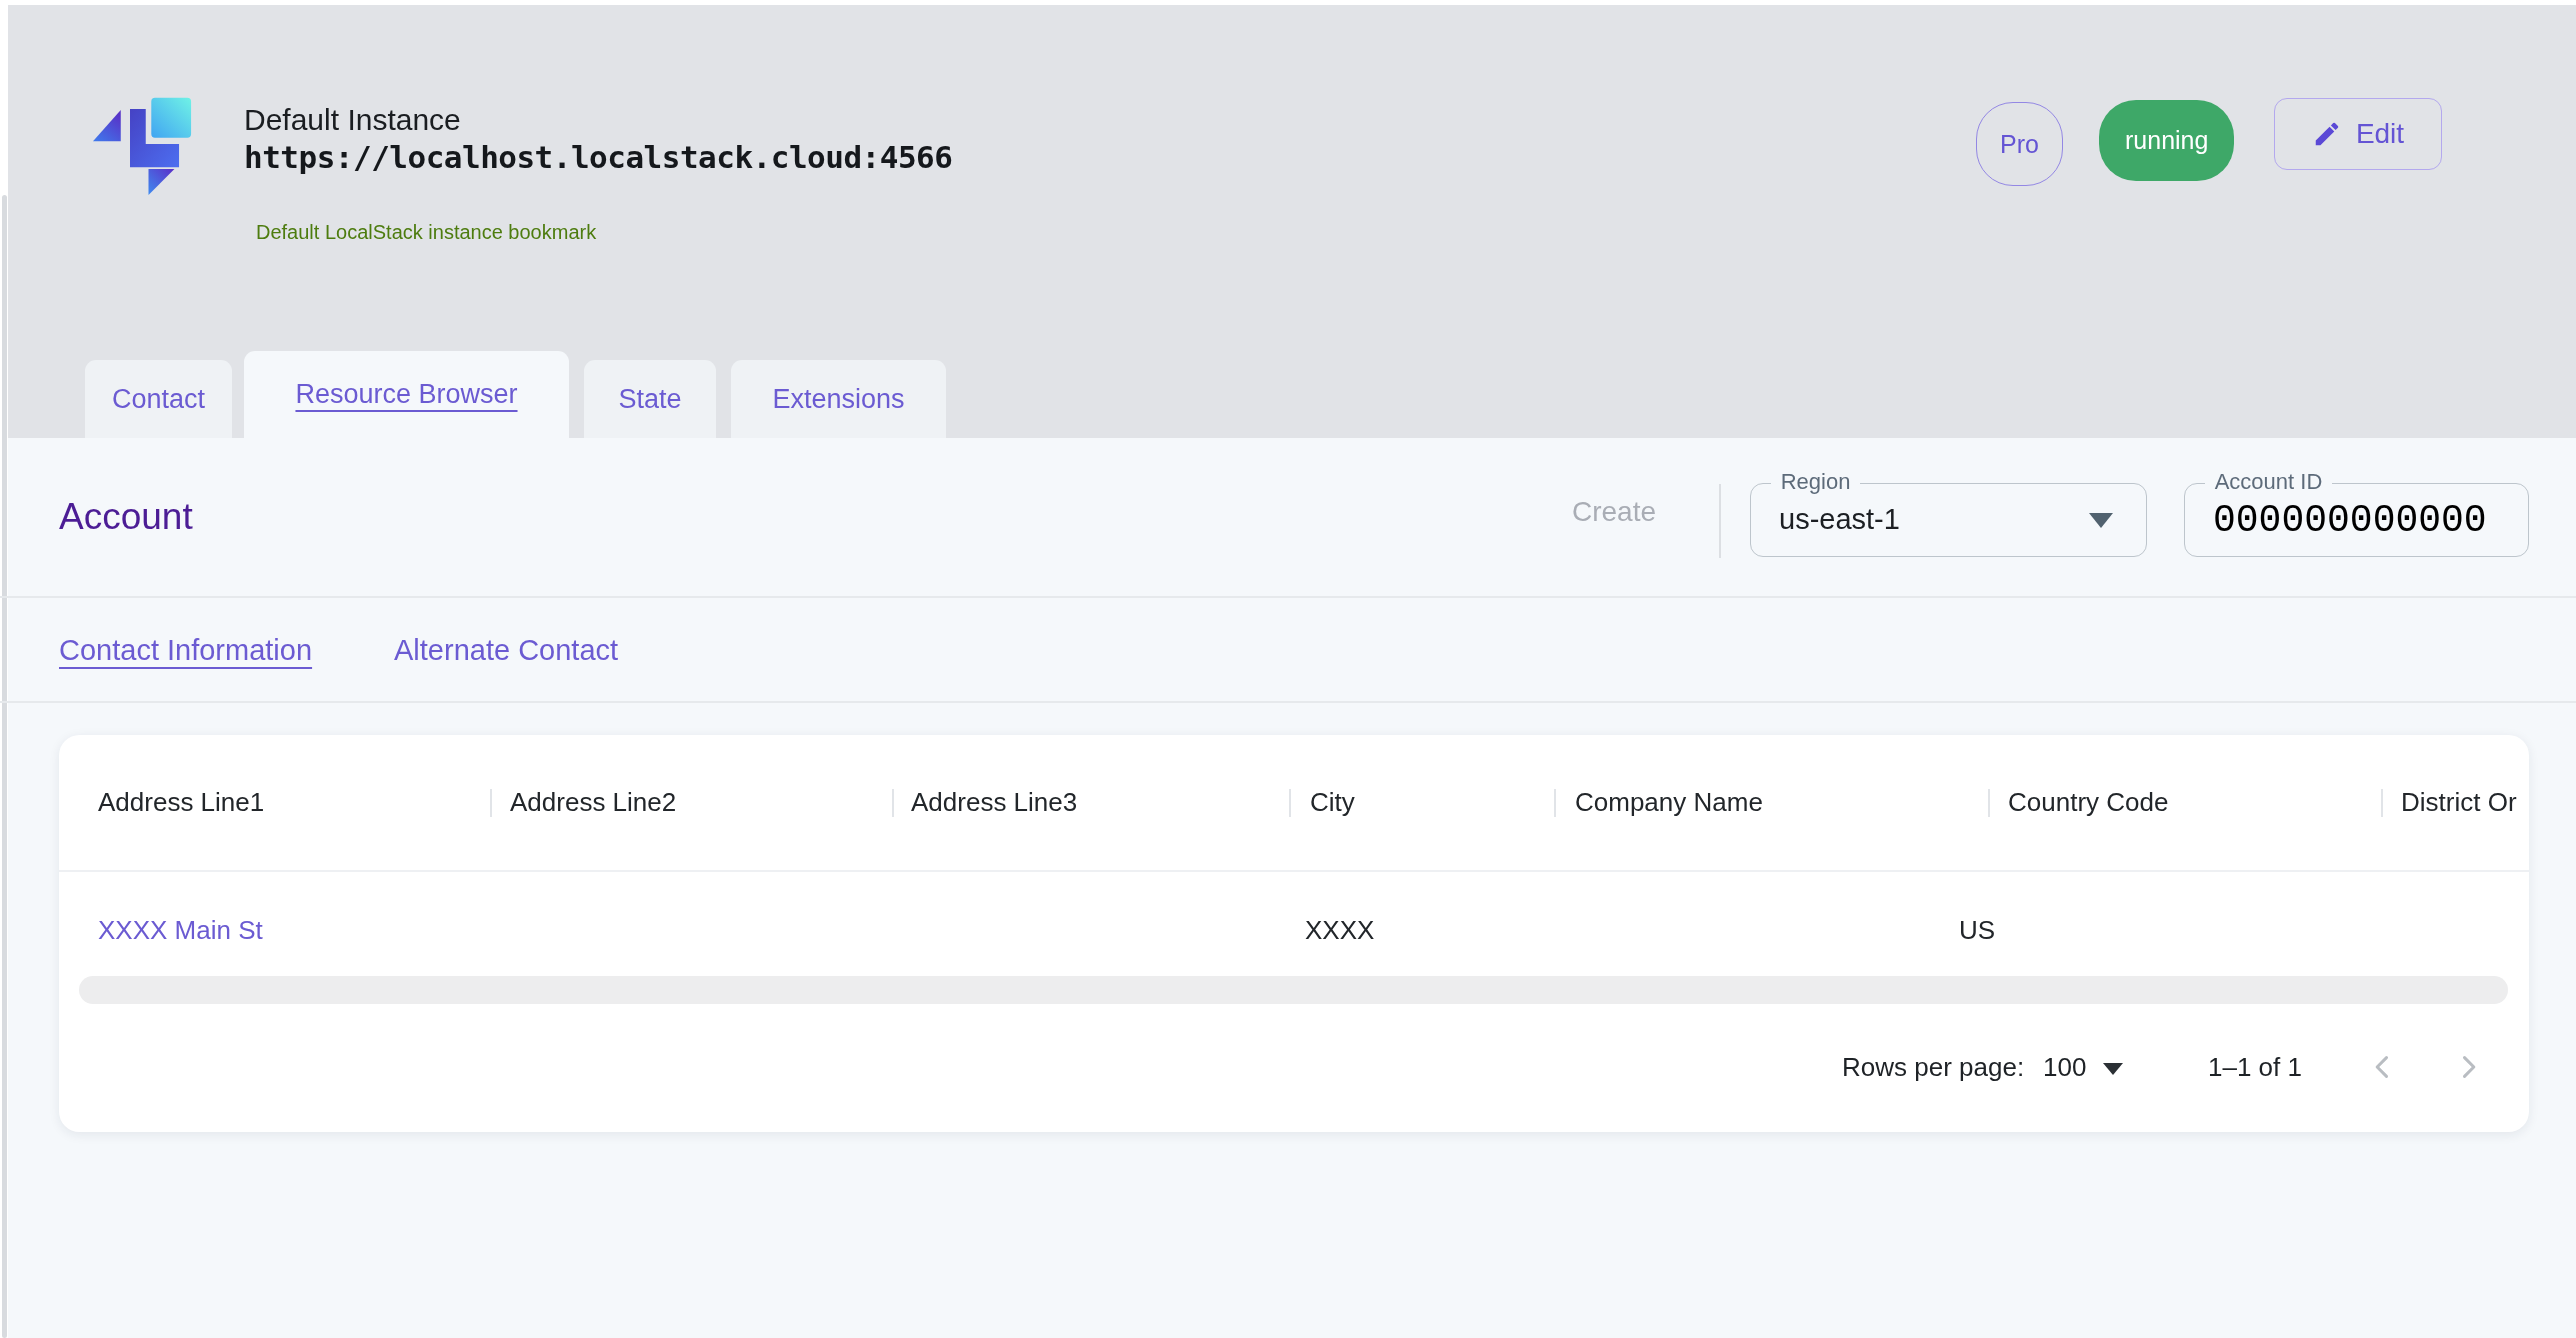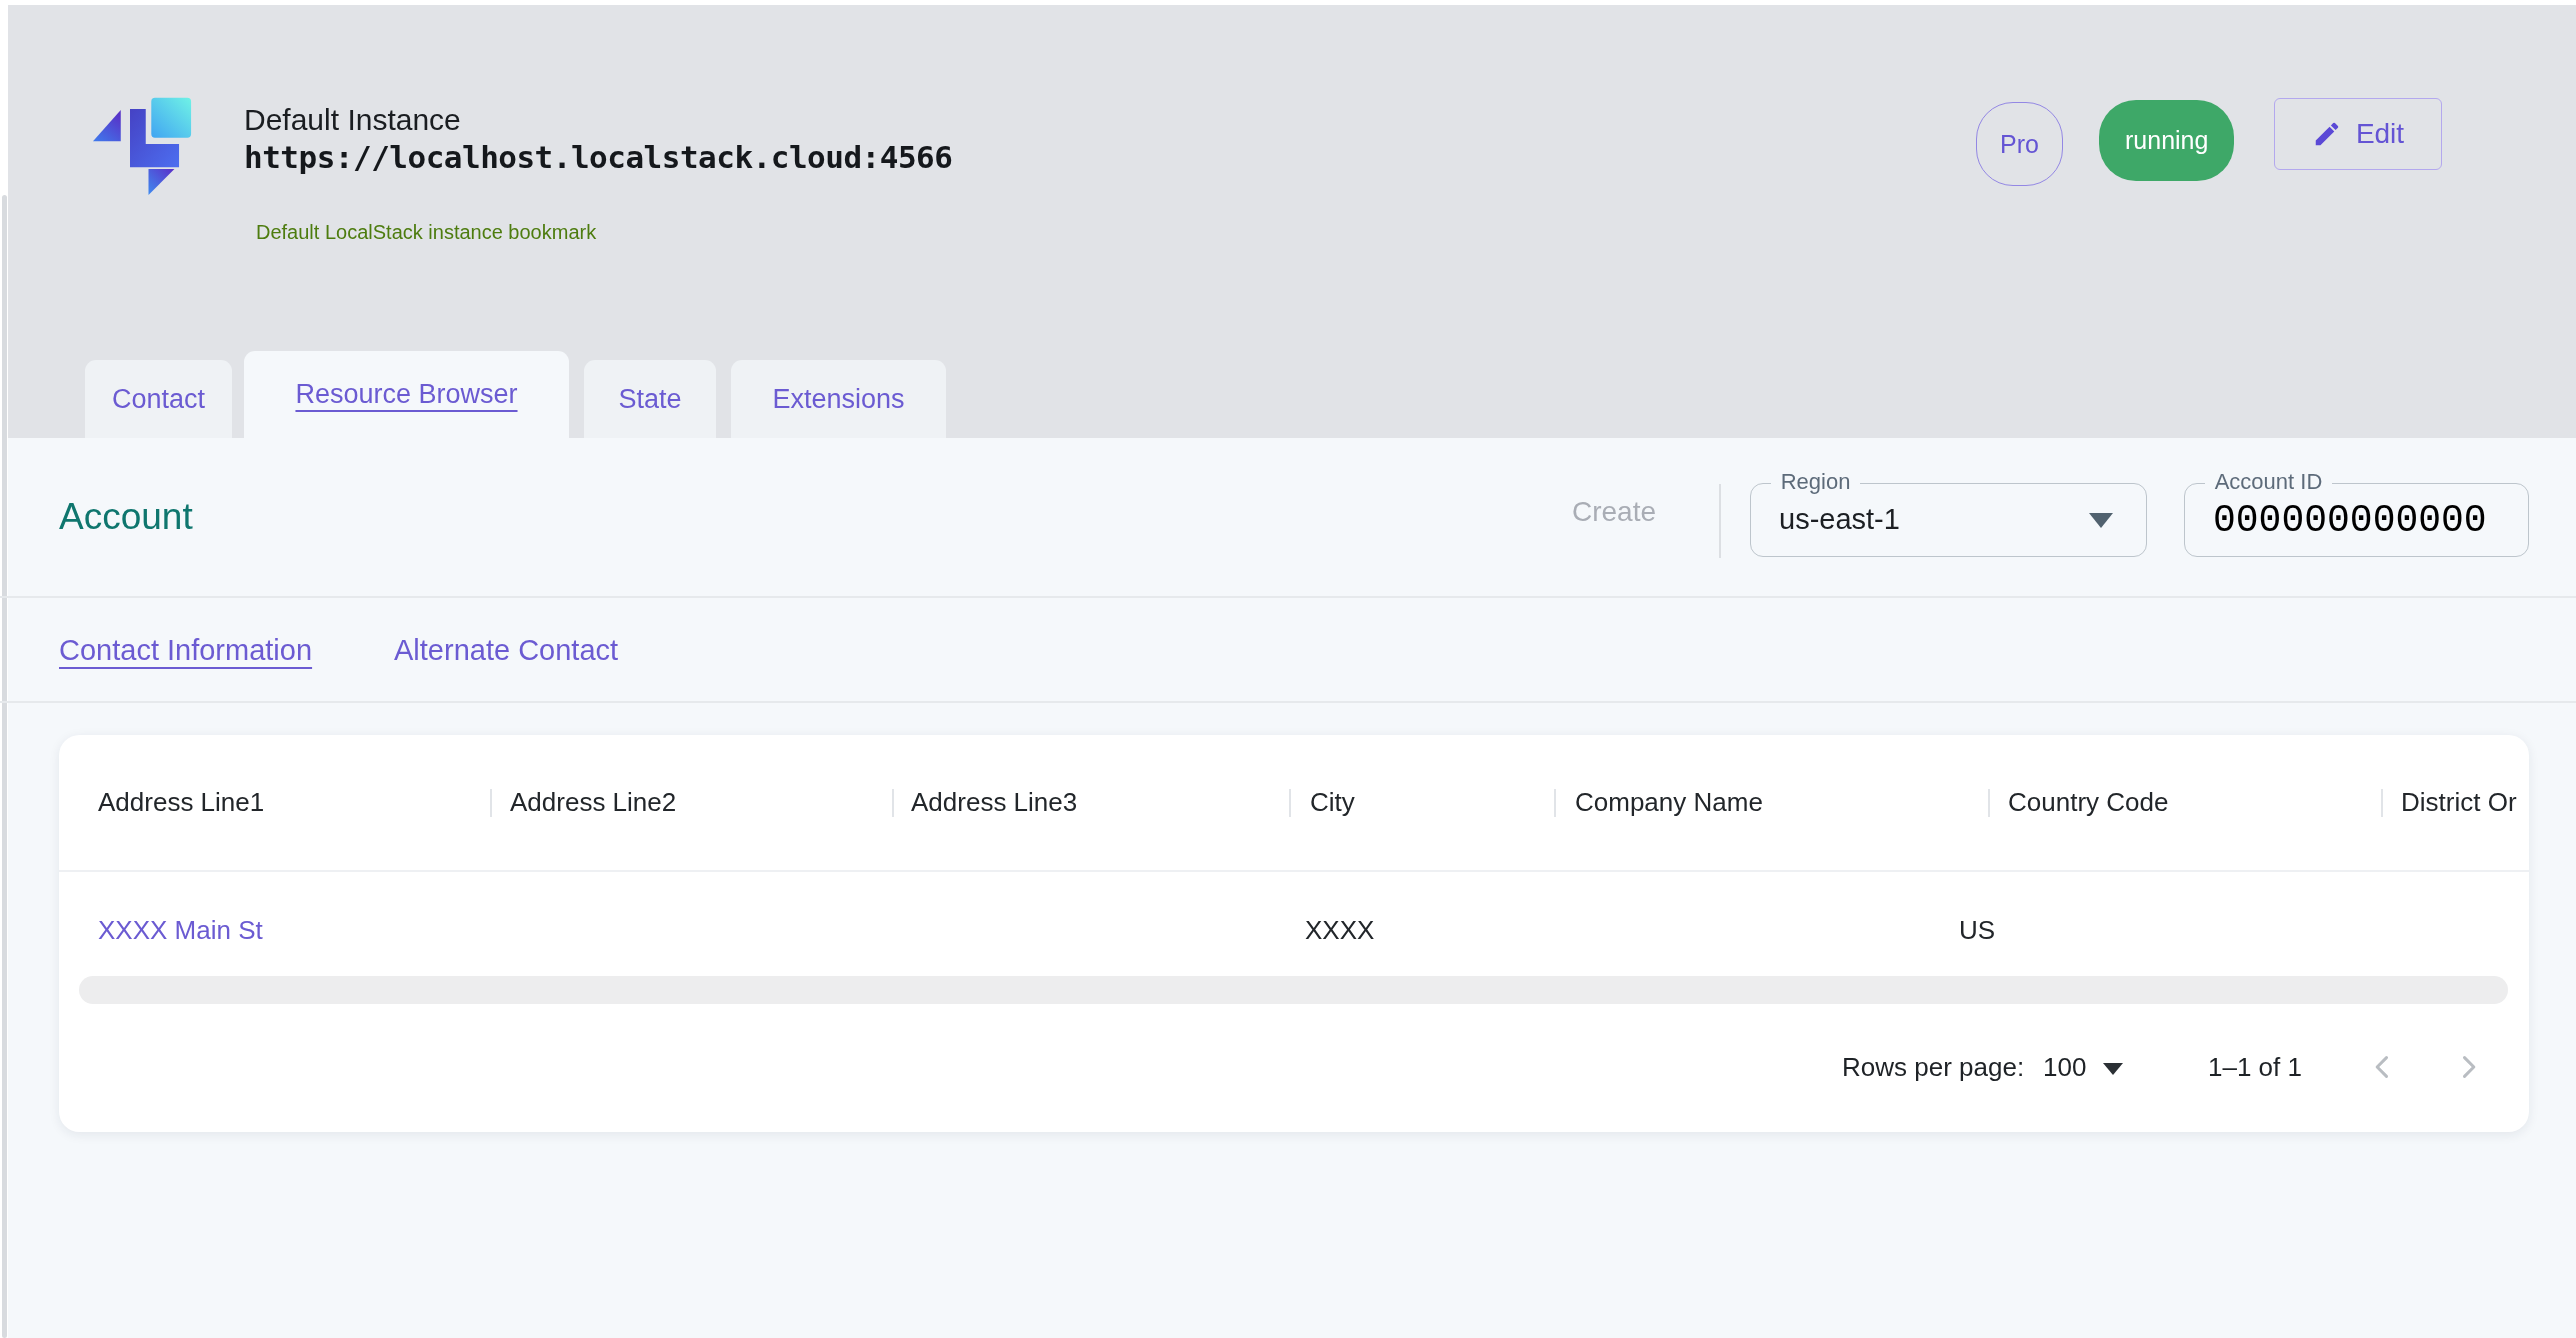--- a/index.html
+++ b/index.html
@@ -16,33 +16,33 @@
   #logo{position:absolute;left:93px;top:96px;width:99px;height:99px;}
   #inst-title{position:absolute;left:244px;top:101px;font-size:30px;line-height:37px;color:#1a1d21;}
   #inst-url{position:absolute;left:244px;top:139px;font-family:"DejaVu Sans Mono",monospace;
     font-weight:bold;font-size:31px;letter-spacing:-0.5px;color:#15181c;}
   #inst-sub{position:absolute;left:256px;top:221px;font-size:20px;color:#4d7c0f;}
   .pill{position:absolute;display:flex;align-items:center;justify-content:center;
     border-radius:37px;font-size:25px;}
   #badge-pro{left:1976px;top:102px;height:58px;padding:12px 23px;border:1.9px solid #9387e4;color:#6454d4;background:transparent;}
   #badge-running{left:2099px;top:100px;height:61px;padding:10px 26px;background:#3EA868;color:#ffffff;}
   #btn-edit{position:absolute;left:2274px;top:98px;width:168px;height:72px;border:1.9px solid #b3a8ee;
-    border-radius:6px;display:flex;align-items:center;justify-content:center;gap:14px;
+    border-radius:13px;display:flex;align-items:center;justify-content:center;gap:14px;
     color:#6454d4;font-size:28px;background:transparent;cursor:pointer;box-sizing:border-box;}
   
   .tab{position:absolute;display:flex;align-items:center;justify-content:center;
     color:#6b5bd2;font-size:27px;border-radius:11px 11px 0 0;cursor:pointer;}
   #tab-status{left:85px;top:360px;width:147px;height:78px;background:#eff2f5;}
   #tab-resource-browser{left:244px;top:351px;width:325px;height:87px;background:#f5f8fb;}
   #tab-resource-browser span{text-decoration:underline;text-decoration-thickness:2.3px;text-underline-offset:6.5px;}
   #tab-state{left:584px;top:360px;width:132px;height:78px;background:#eff2f5;}
   #tab-extensions{left:731px;top:360px;width:215px;height:78px;background:#eff2f5;}
   
   #panel{position:absolute;left:8.4px;top:438px;right:0;bottom:0;background:#f5f8fb;}
-  #page-title{position:absolute;left:59px;top:496px;font-size:37px;font-weight:400;color:#0f766e;}
+  #page-title{position:absolute;left:59px;top:496px;font-size:37px;font-weight:400;color:#4c1d95;}
   #btn-create{position:absolute;left:1566px;top:495px;font-size:28px;color:#a9adb5;background:none;border:none;}
   #create-divider{position:absolute;left:1719px;top:484px;width:1.9px;height:74px;background:#dcdfe3;}
   .outlined-field{position:absolute;height:74px;border:1.9px solid #bdc5cc;border-radius:13px;
     box-sizing:border-box;background:transparent;}
   .outlined-label{position:absolute;top:-14px;left:20.4px;font-size:22px;color:#5d6b7a;
     background:#f5f8fb;padding:0 9.3px;line-height:24px;}
   .outlined-value{position:absolute;left:28px;top:0;height:71px;display:flex;align-items:center;
     font-size:29px;color:#1c1f23;}
   #region-select{left:1750px;top:483px;width:397px;cursor:pointer;}
   #select-caret{position:absolute;right:33px;top:29px;width:0;height:0;

